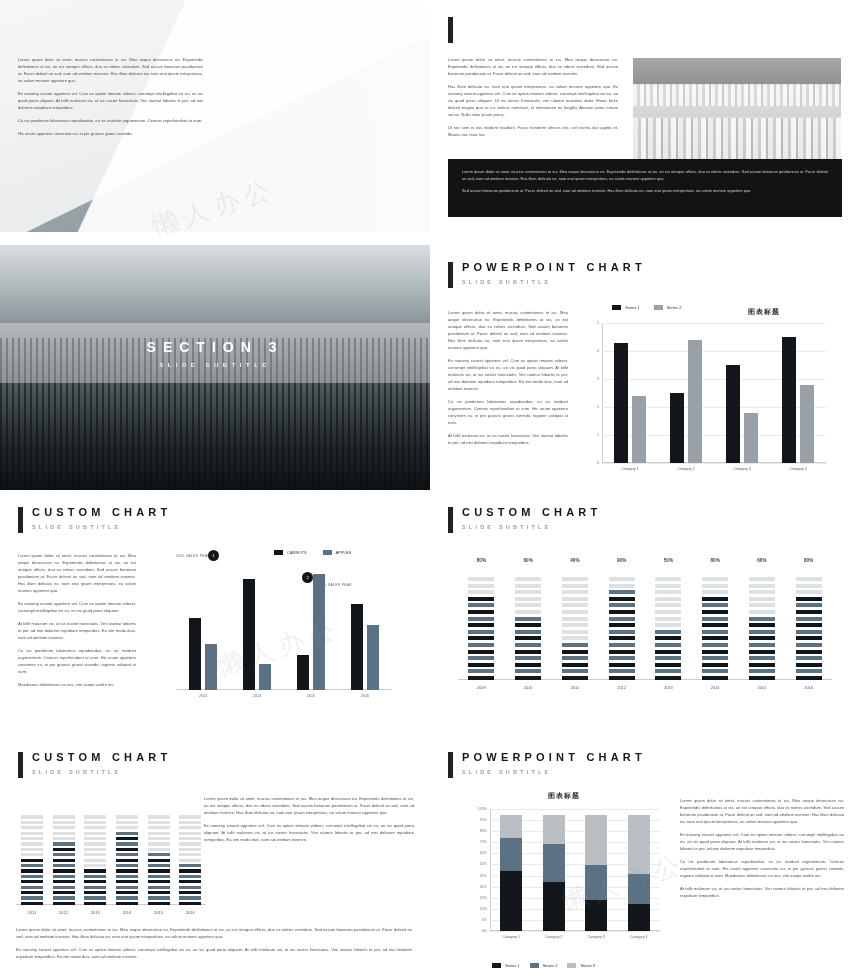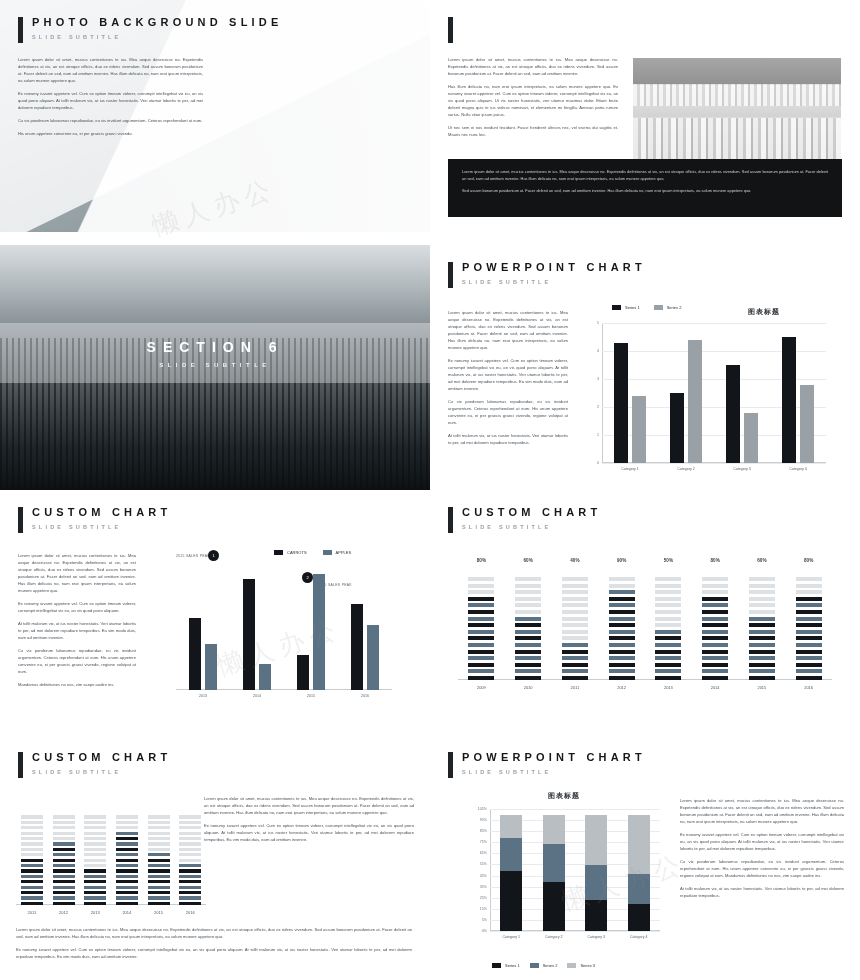--- a/index.html
+++ b/index.html
@@ -139,27 +139,20 @@
   .wm3{position:absolute;left:560px;top:865px;transform:rotate(-18deg);}
 </style>
 </head>
 <body>
 
 <div class="deck">
 
   <div class="slide s1">
     <div class="photo"></div>
     <div class="wedge"></div>
-    <div class="titlewrap">
-      <div class="tbar"></div>
-      <div>
-        <div class="ttl">PHOTO BACKGROUND SLIDE</div>
-        <div class="sub">SLIDE SUBTITLE</div>
-      </div>
-    </div>
     <div class="txtcol body-txt">
       <p>Lorem ipsum dolor sit amet, mucius contentiones te ius. Mea aeque deseruisse no. Expetendis definitiones at vix, an est utroque officiis, duo ex ridens vivendum. Sed assum bonorum posidonium at. Facer delenit an sed, eam ad omittam invenire. Has illum delicata no, nam erat ipsum interpretaris, ea solum munere appetere quo.</p>
       <p>Ex nonumy iuvaret appetere vel. Cum ex option timeam viderer, corrumpit intellegebat vix eu, an vis quod porro aliquam. At tollit malorum vix, at ius noster honestatis. Veri utamur lobortis te per, ad mei dolorem repudiare temporibus.</p>
       <p>Cu vix ponderum laboramus repudiandae, eu vis invidunt argumentum. Ceteros reprehendunt at eum.</p>
       <p>His unum appetere convenire eu, ei per graecis graeci vivendo.</p>
     </div>
     <div class="darkstrip"></div>
   </div>
 
   <div class="slide s2">
@@ -176,21 +169,21 @@
       <div class="bt">
         <p>Lorem ipsum dolor sit amet, mucius contentiones te ius. Mea aeque deseruisse no. Expetendis definitiones at vix, an est utroque officiis, duo ex ridens vivendum. Sed assum bonorum posidonium at. Facer delenit an sed, eam ad omittam invenire. Has illum delicata no, nam erat ipsum interpretaris, ea solum munere appetere quo.</p>
         <p>Sed assum bonorum posidonium at. Facer delenit an sed, eam ad omittam invenire. Has illum delicata no, nam erat ipsum interpretaris, ea solum munere appetere quo.</p>
       </div>
     </div>
   </div>
 
   <div class="slide s3">
     <div class="forest"></div>
     <div class="band"></div>
-    <div class="sttl">SECTION 6</div>
+    <div class="sttl">SECTION 3</div>
     <div class="ssub">SLIDE SUBTITLE</div>
   </div>
 
   <div class="slide s4">
     <div class="titlewrap">
       <div class="tbar"></div>
       <div>
         <div class="ttl">POWERPOINT CHART</div>
         <div class="sub">SLIDE SUBTITLE</div>
       </div>

